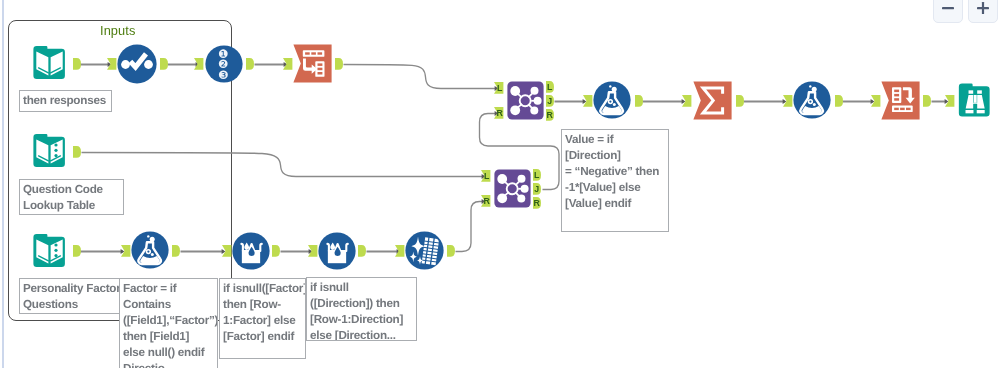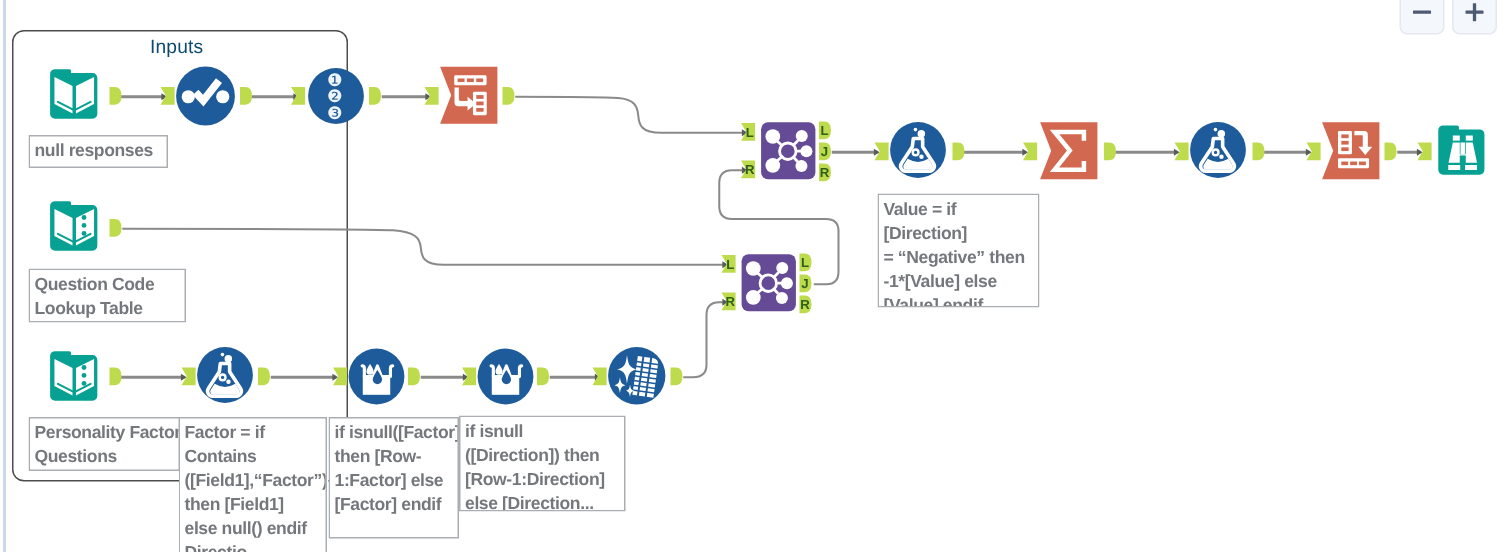--- a/index.html
+++ b/index.html
@@ -2,21 +2,21 @@
 <html><head>
 <meta charset="utf-8">
 <style>
   html,body{margin:0;padding:0;background:#fff;}
   body{width:999px;height:368px;font-family:"Liberation Sans",sans-serif;overflow:hidden;
     -webkit-font-smoothing:antialiased;}
   #canvas{position:relative;width:999px;height:368px;background:#ffffff;overflow:hidden;}
   .leftstrip{position:absolute;left:2px;top:0;width:2px;height:368px;background:#ccd7ec;}
   .container-box{position:absolute;left:8px;top:20px;width:224px;height:301px;
     border:1.7px solid #4d4d4d;border-radius:8px;box-sizing:border-box;background:transparent;}
-  .container-title{position:absolute;left:100px;top:23px;font-size:12.8px;color:#0c4a6e;
+  .container-title{position:absolute;left:100px;top:23px;font-size:12.8px;color:#4d7c0f;
     white-space:nowrap;letter-spacing:.1px;}
   .tool{position:absolute;}
   .txtbox{position:absolute;border:1px solid #aaadb1;background:#fff;box-sizing:border-box;
     font-size:11.7px;color:#74787d;font-weight:bold;line-height:16.0px;letter-spacing:-0.25px;
     padding:2px 2px 0 3px;overflow:hidden;white-space:pre;
     -webkit-font-smoothing:antialiased;text-rendering:geometricPrecision;
     transform:translateZ(0);}
   svg.wires{position:absolute;left:0;top:0;width:999px;height:368px;pointer-events:none;}
   svg.anchors{position:absolute;left:0;top:0;width:999px;height:368px;}
   .zoomrow{position:absolute;left:933px;top:-7px;display:flex;gap:5px;}
@@ -357,40 +357,40 @@
     <g>
         <path d="M871 95 h9.4 v11.8 h-9.4 l3.5 -5.9 z" fill="#bedb4e"></path>
       </g>
     <g>
         <path d="M923 95 h3.6 q4.4 0 4.4 5.9 q0 5.9 -4.4 5.9 h-3.6 z" fill="#bedb4e"></path>
       </g>
     <g>
         <path d="M945 95 h9.4 v11.8 h-9.4 l3.5 -5.9 z" fill="#bedb4e"></path>
       </g>
   </svg>
-  <div class="txtbox" style="left:19px;top:90px;width:93px;height:22px">null responses</div>
+  <div class="txtbox" style="left:19px;top:90px;width:93px;height:22px">then responses</div>
   <div class="txtbox" style="left:19px;top:179px;width:105px;height:36px">Question Code
 Lookup Table</div>
   <div class="txtbox" style="left:19px;top:278px;width:101px;height:36px">Personality Factor
 Questions</div>
   <div class="txtbox" style="left:119px;top:278px;width:99px;height:96px">Factor = if
 Contains
 ([Field1],“Factor”)
 then [Field1]
 else null() endif
 Directio...</div>
   <div class="txtbox" style="left:219px;top:278px;width:87px;height:81px">if isnull([Factor]
 then [Row-
 1:Factor] else
 [Factor] endif</div>
   <div class="txtbox" style="left:306px;top:277px;width:111px;height:64px">if isnull
 ([Direction]) then
 [Row-1:Direction]
 else [Direction...</div>
-  <div class="txtbox" style="left:585px;top:129px;width:108px;height:76px">Value = if
+  <div class="txtbox" style="left:561px;top:129px;width:108px;height:103px">Value = if
 [Direction]
 = “Negative” then
 -1*[Value] else
 [Value] endif</div>
   <div class="zoomrow">
     <div class="zoombtn">
         <svg width="16" height="16" viewBox="0 0 16 16">
           <rect x="2" y="7" width="12" height="2.2" rx="0.4" fill="#4e5a72"></rect>
         </svg>
         <span class="sr">−</span>

